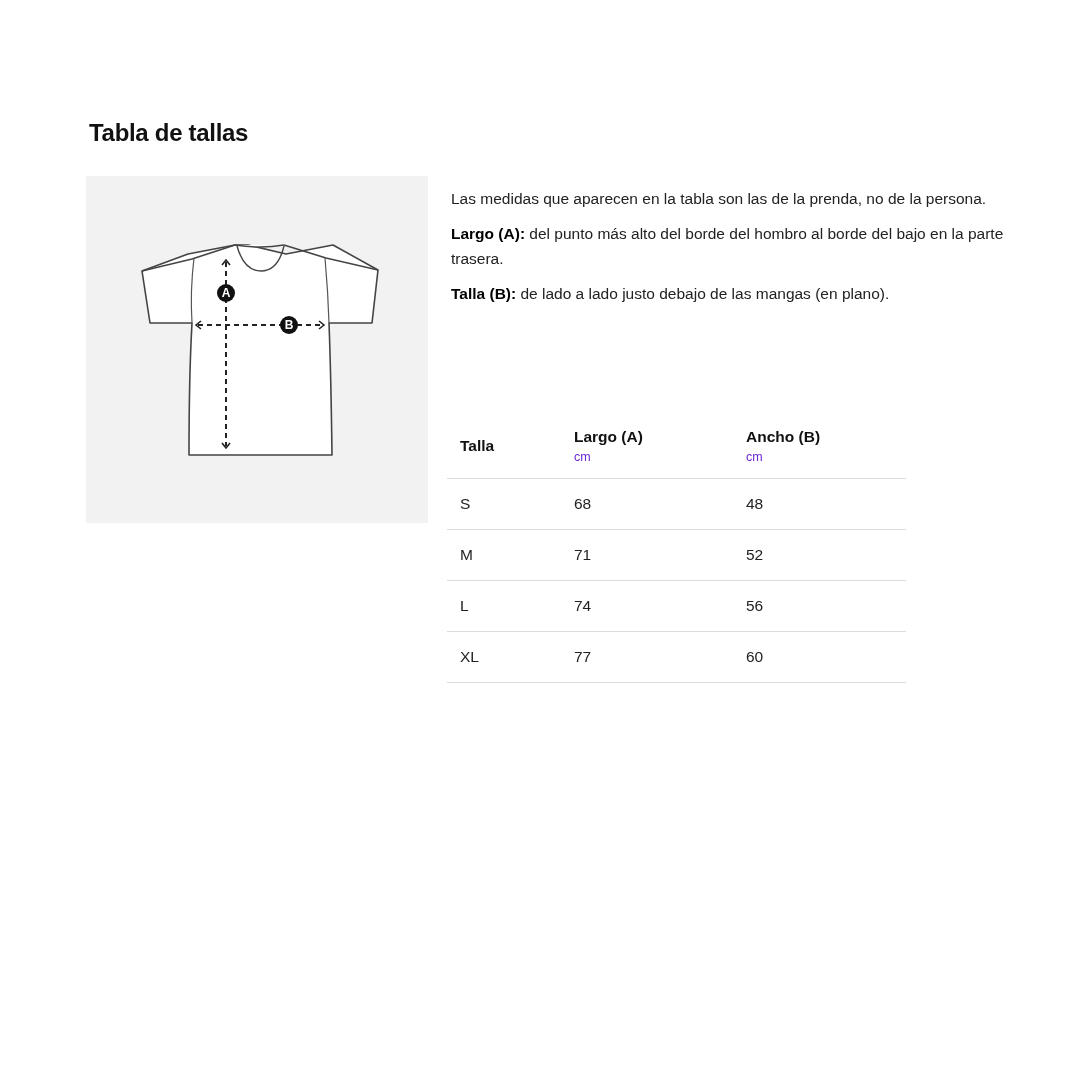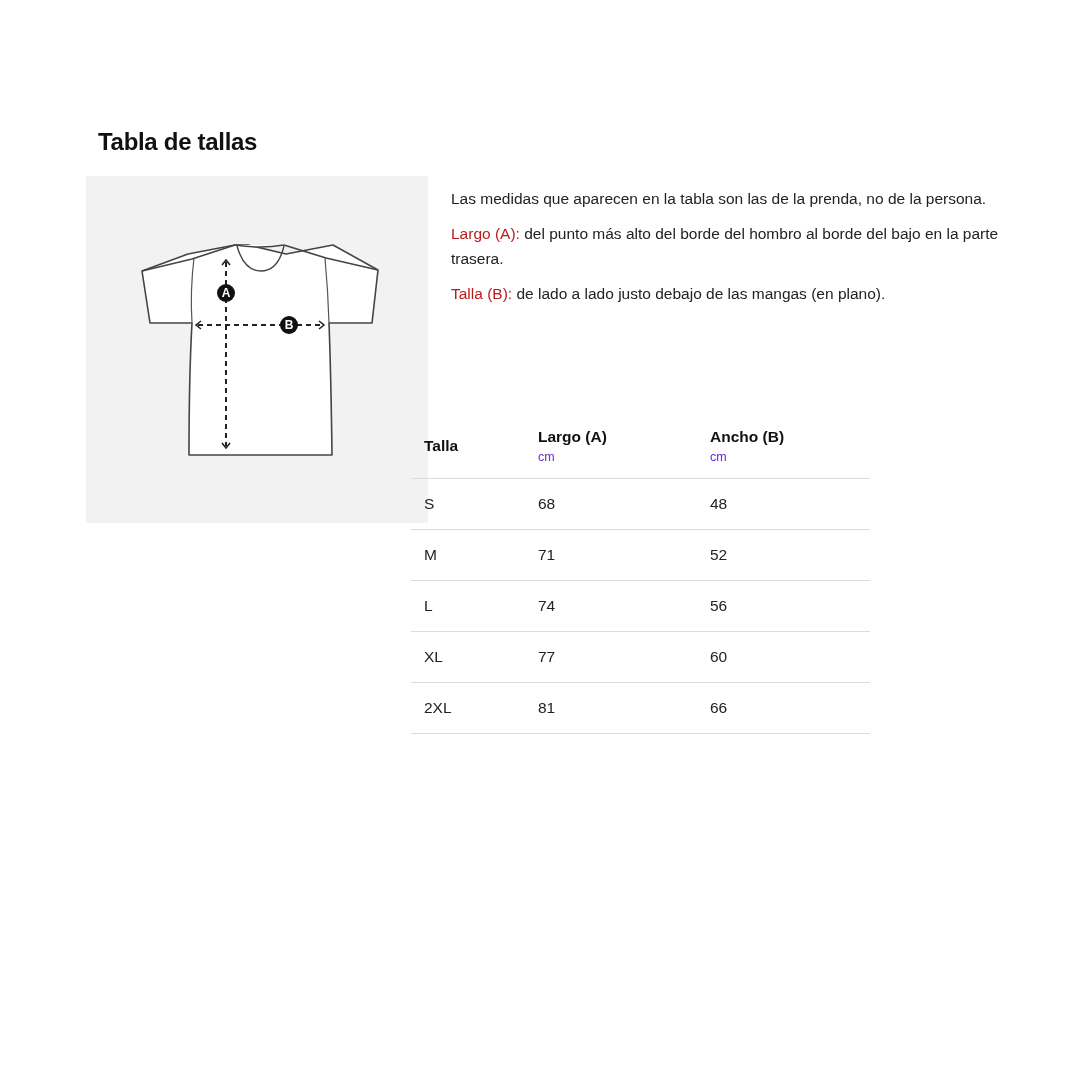--- a/index.html
+++ b/index.html
@@ -12,21 +12,21 @@
       height: 1080px;
       position: relative;
       font-family: "Liberation Sans", "DejaVu Sans", sans-serif;
       color: #1a1a1a;
       overflow: hidden;
     }
     .page-title {
       position: absolute;
       left: 86px;
       top: 116px;
-      margin: 12px;
+      margin: 3px;
       font-size: 24px;
       font-weight: 700;
       letter-spacing: -0.3px;
       color: #111111;
       font-family: "Liberation Sans", sans-serif;
     }
     .diagram-panel {
       position: absolute;
       left: 86px;
       top: 176px;
@@ -45,26 +45,26 @@
       top: 186px;
       width: 570px;
       font-size: 15.5px;
       line-height: 25px;
       color: #222222;
     }
     .info p {
       margin: 0 0 10px 0;
     }
     .info b {
-      font-weight: 400;
-      color: #b91c1c;
+      font-weight: 700;
+      color: #000000;
     }
     .size-table {
       position: absolute;
-      left: 411px;
+      left: 447px;
       top: 414px;
       width: 459px;
       border-collapse: collapse;
       font-size: 15.5px;
       color: #222222;
     }
     .size-table th {
       text-align: left;
       font-weight: 700;
       color: #111111;
@@ -182,19 +182,14 @@
     <tr>
       <td>L</td>
       <td class="c-largo">74</td>
       <td class="c-ancho">56</td>
     </tr>
     <tr>
       <td>XL</td>
       <td class="c-largo">77</td>
       <td class="c-ancho">60</td>
     </tr>
-    <tr>
-      <td>2XL</td>
-      <td class="c-largo">81</td>
-      <td class="c-ancho">66</td>
-    </tr>
   </tbody>
 </table>
 
 </body></html>

